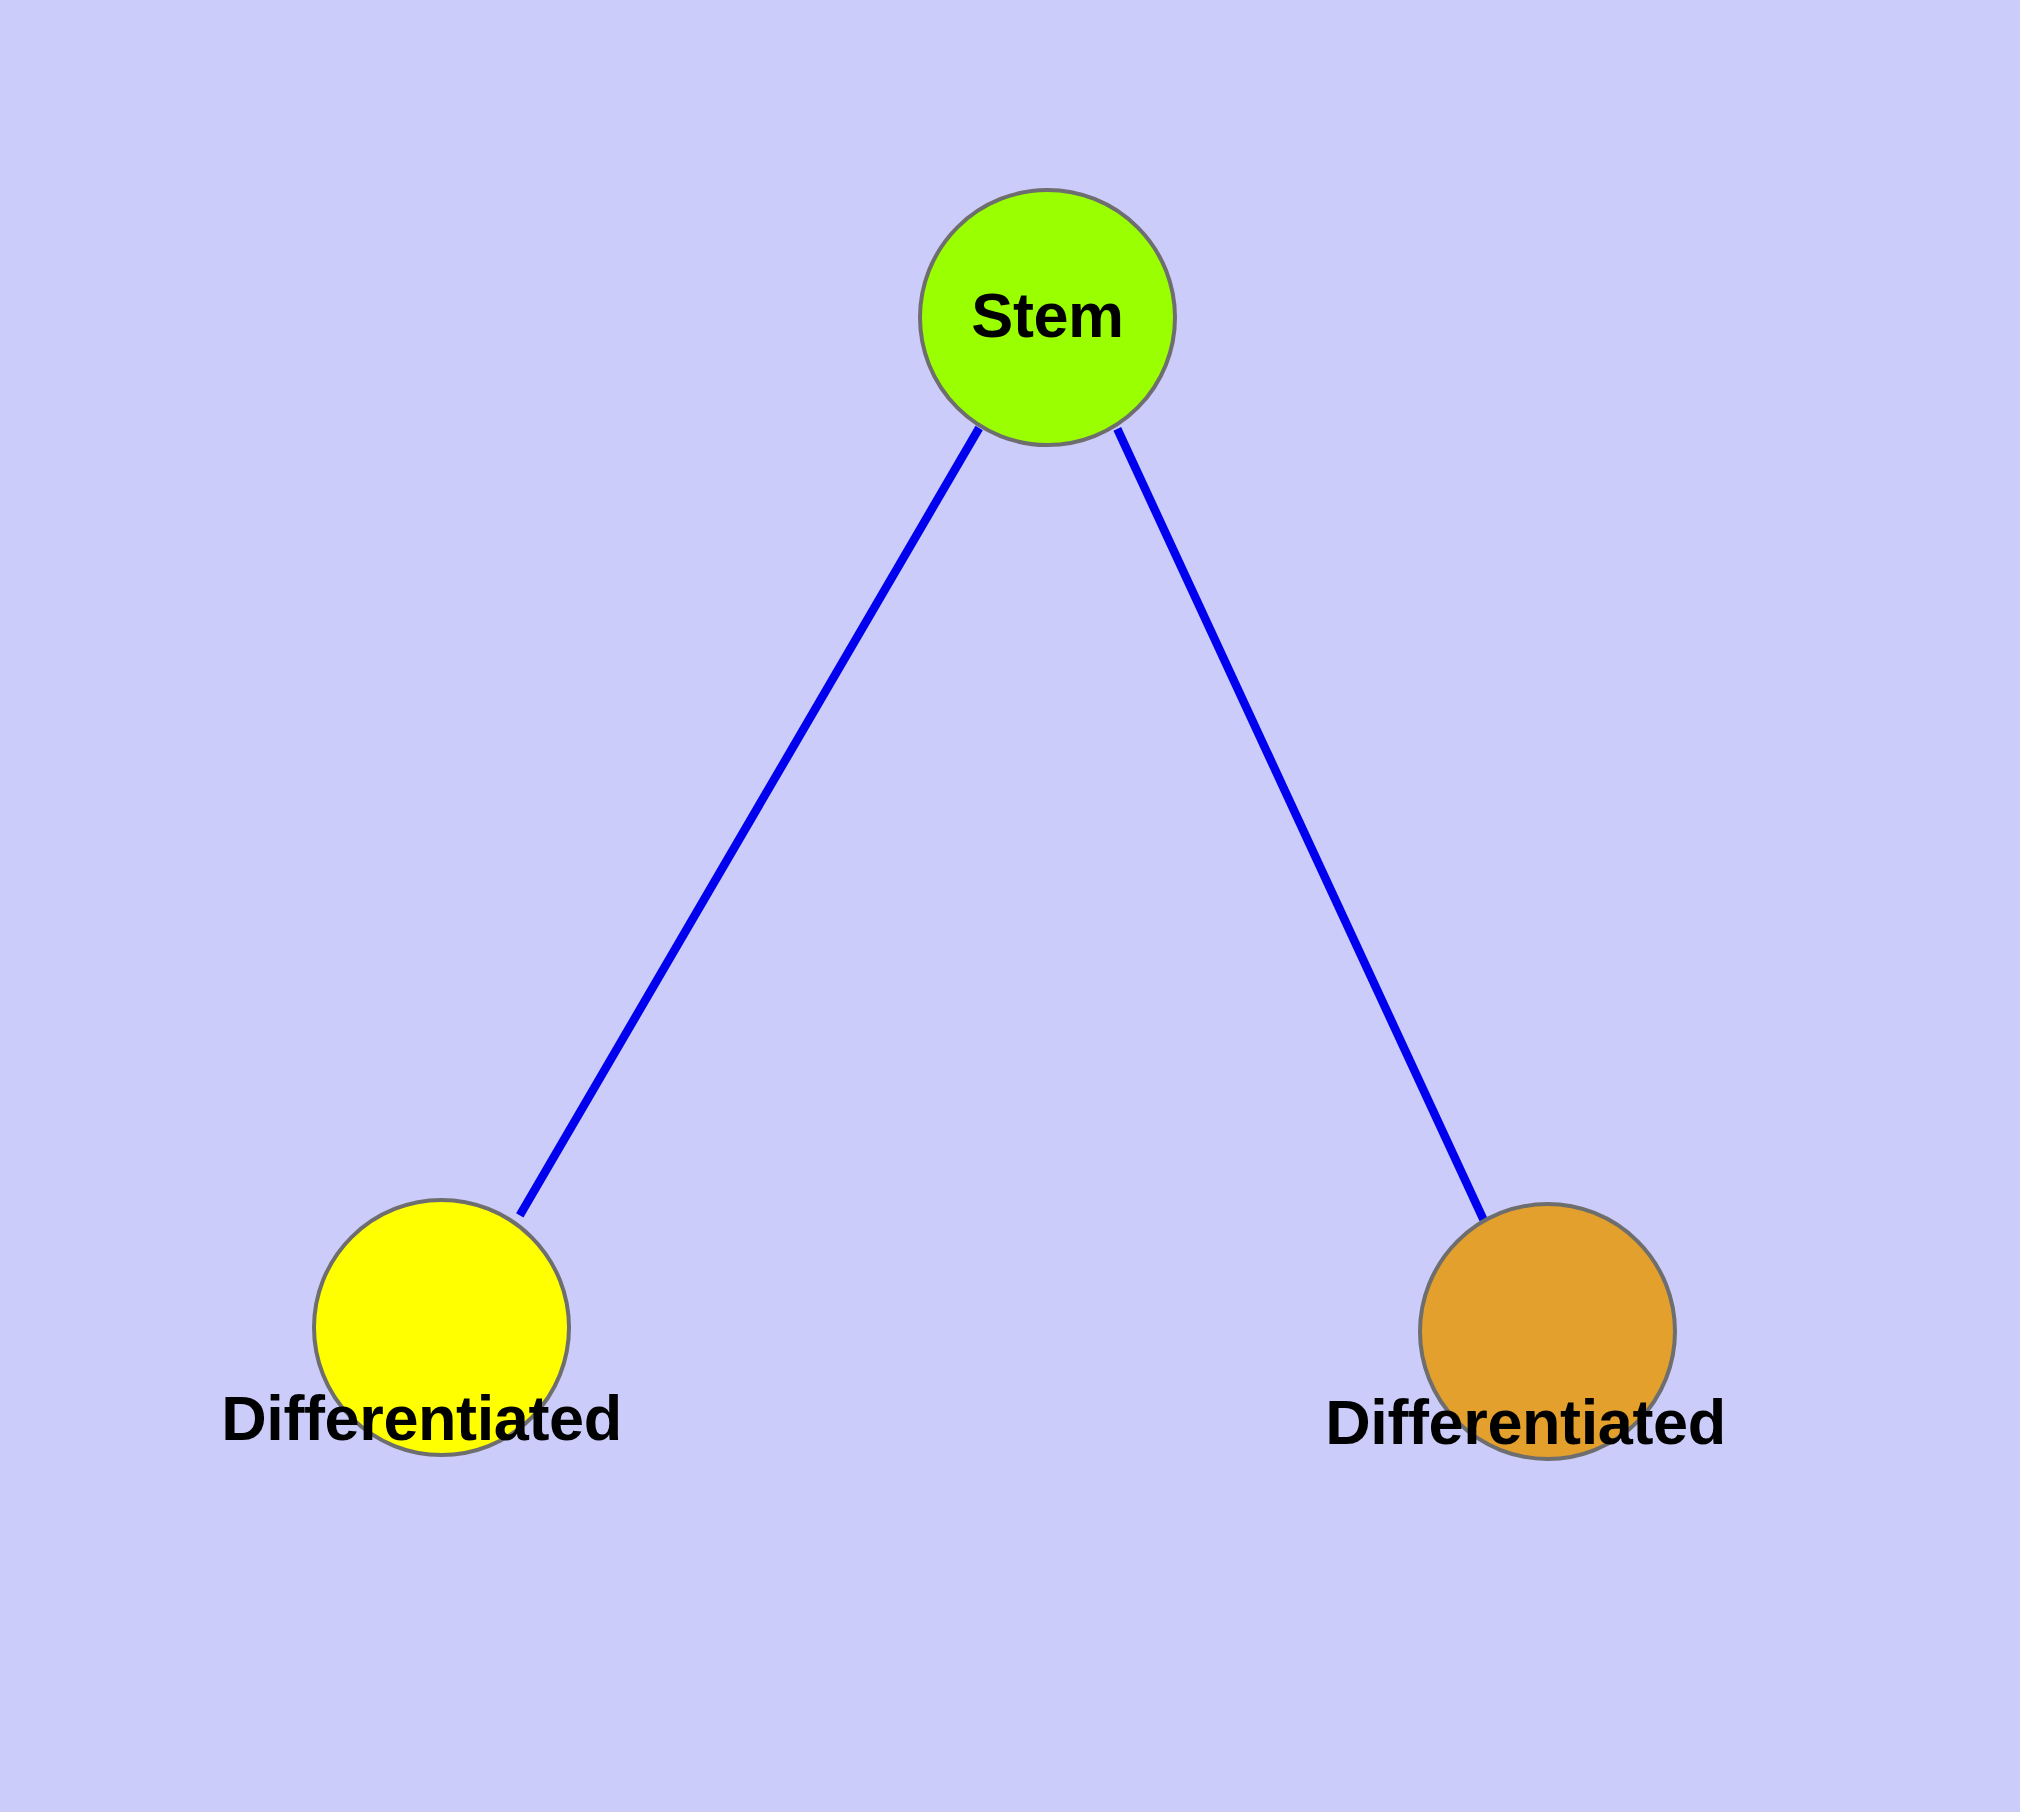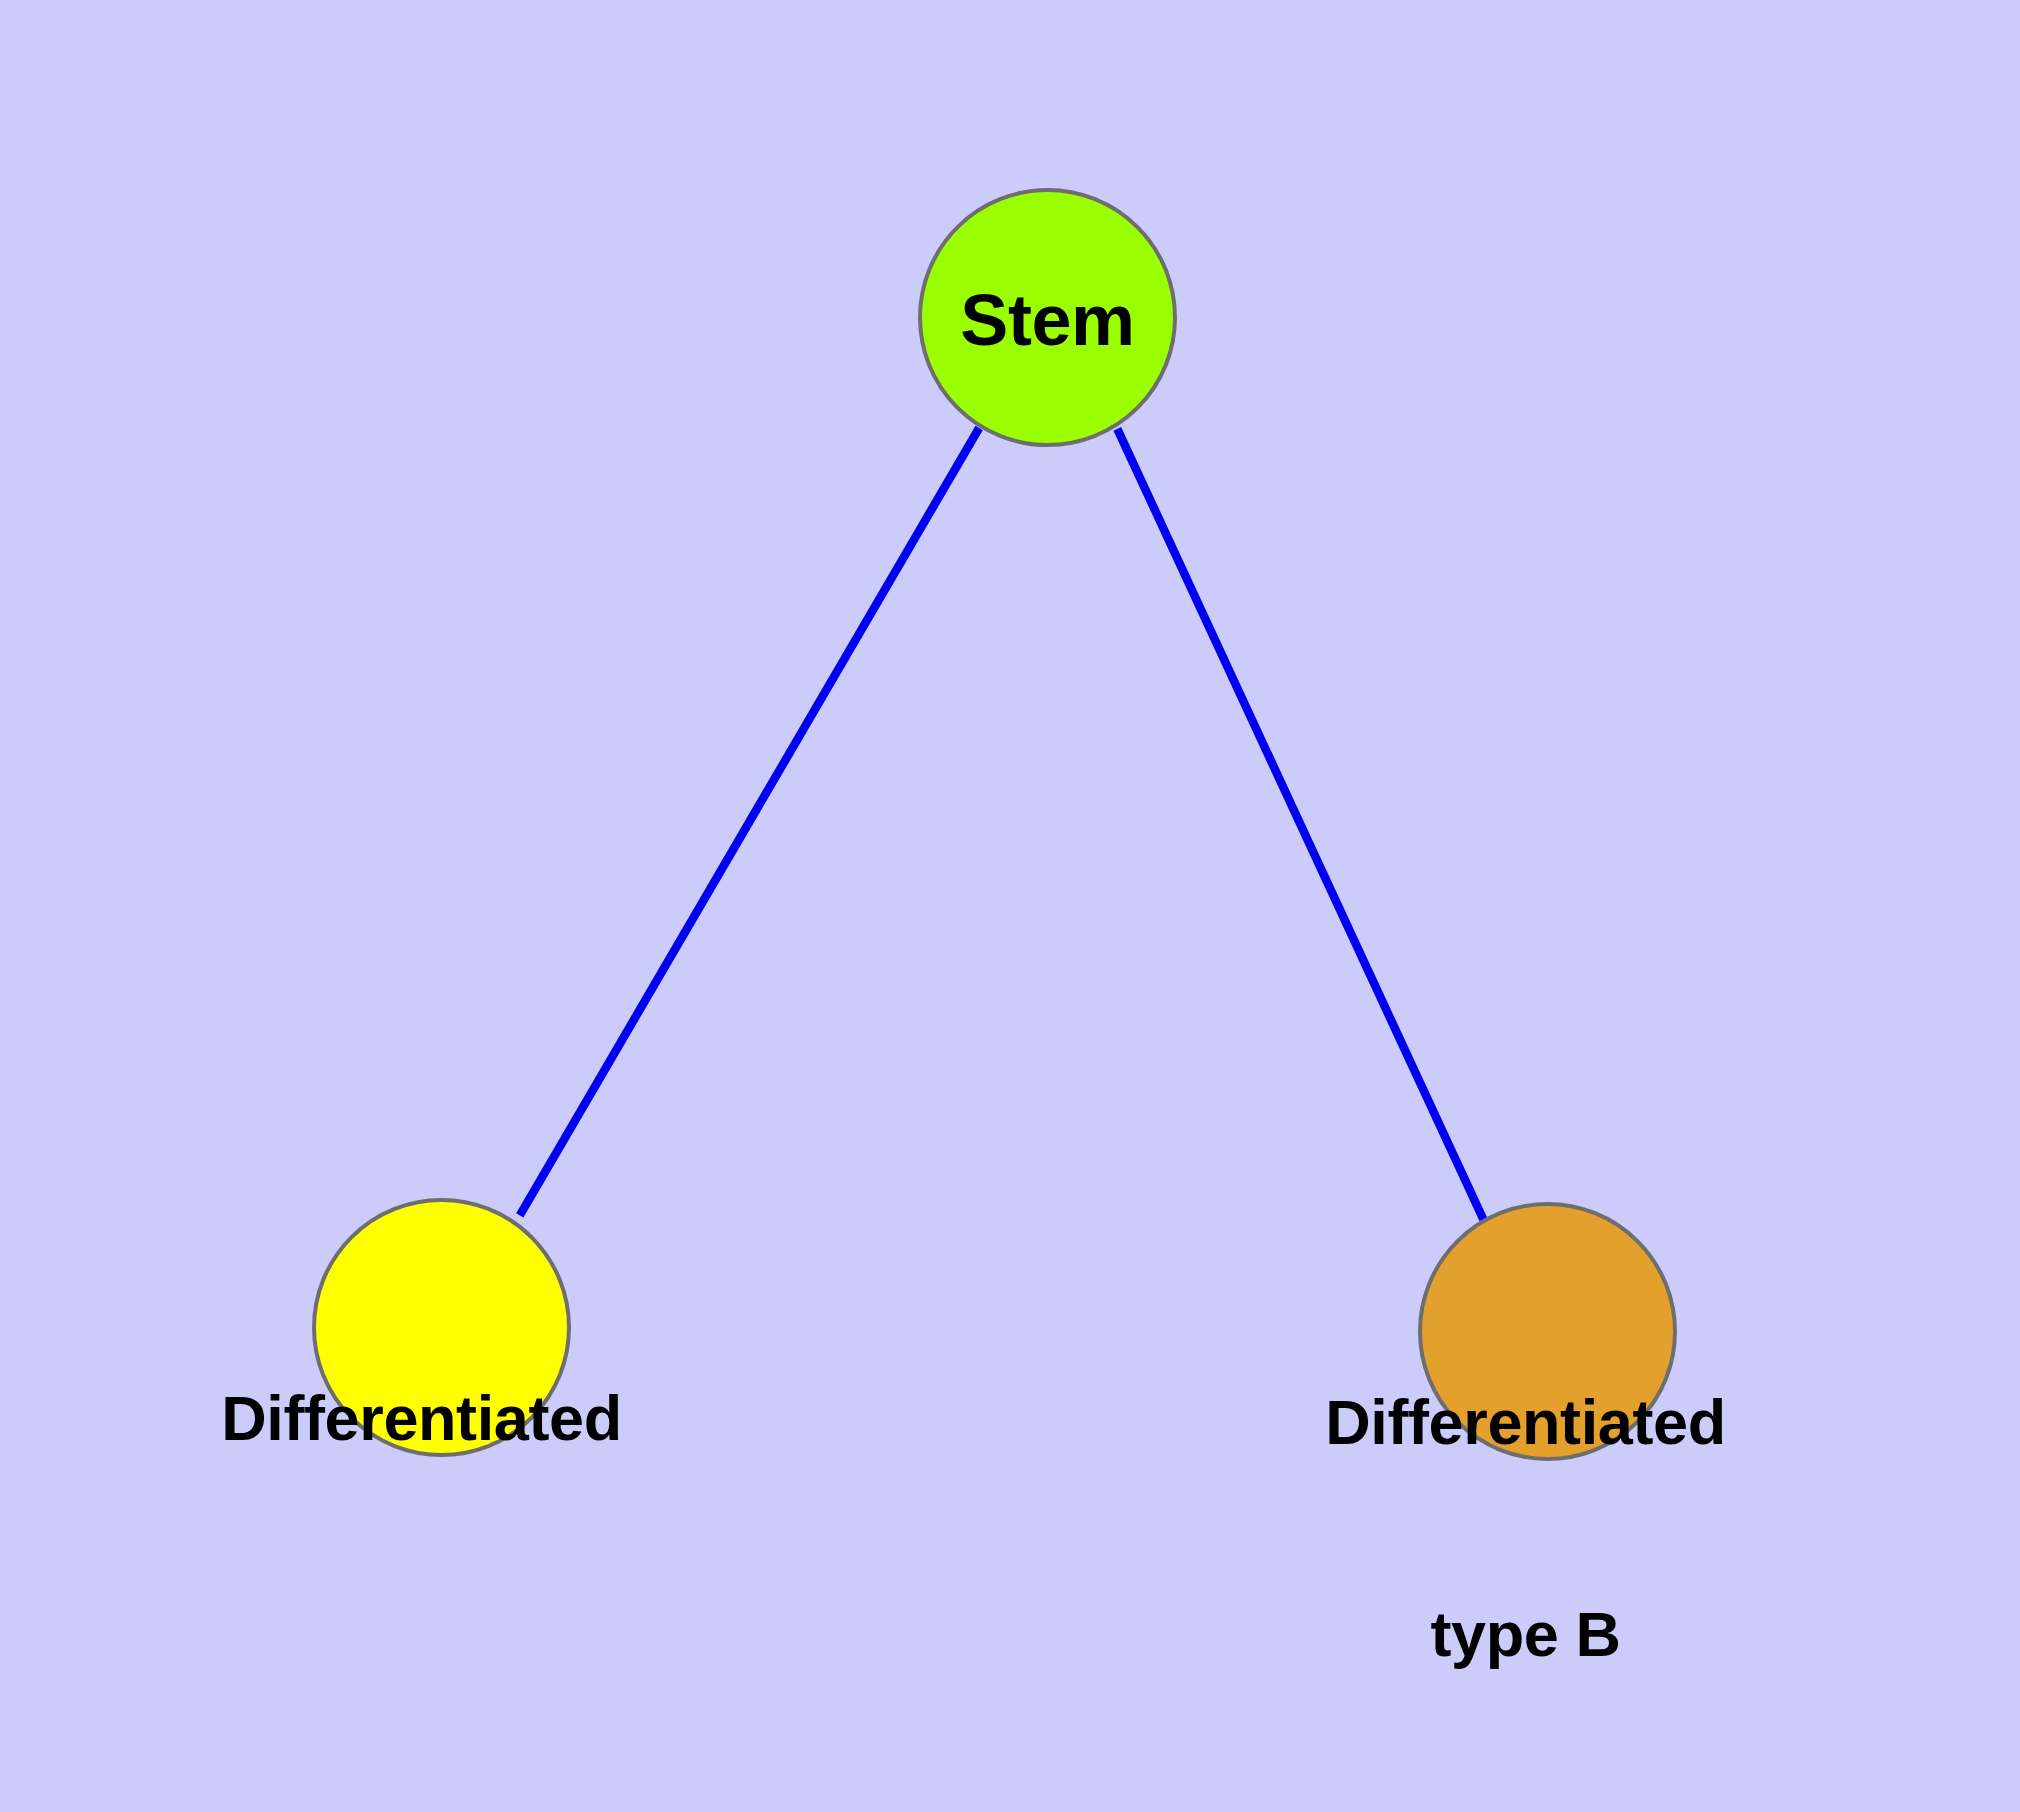--- a/index.html
+++ b/index.html
@@ -47,21 +47,21 @@
   #node-stem {
     left: 918px;
     top: 188px;
     width: 259px;
     height: 259px;
   }
   #label-stem {
     left: 878px;
     top: 280px;
     width: 339px;
-    font-size: 72px;
+    font-size: 63px;
   }
   #node-diff-a {
     left: 312px;
     top: 1198px;
     width: 259px;
     height: 259px;
   }
   #label-diff-a {
     left: 167px;
     top: 1242px;
@@ -98,17 +98,16 @@
   <div class="node" id="node-diff-b" style="left: 1418px; top: 1202px; width: 259px; height: 259px; background: rgb(227, 160, 44); border: 4.2px solid rgb(110, 110, 110);"></div>
 
   <div class="node-label" id="label-stem" style="color: rgb(0, 0, 0);">Stem</div>
 
   <div class="node-label" id="label-diff-a" style="color: rgb(0, 0, 0);">
     <div>Differentiated</div>
   </div>
 
   <div class="node-label" id="label-diff-b" style="color: rgb(0, 0, 0);">
     <div>Differentiated</div>
-    <div>type B</div>
   </div>
 
 </div>
 
 
 </body></html>

